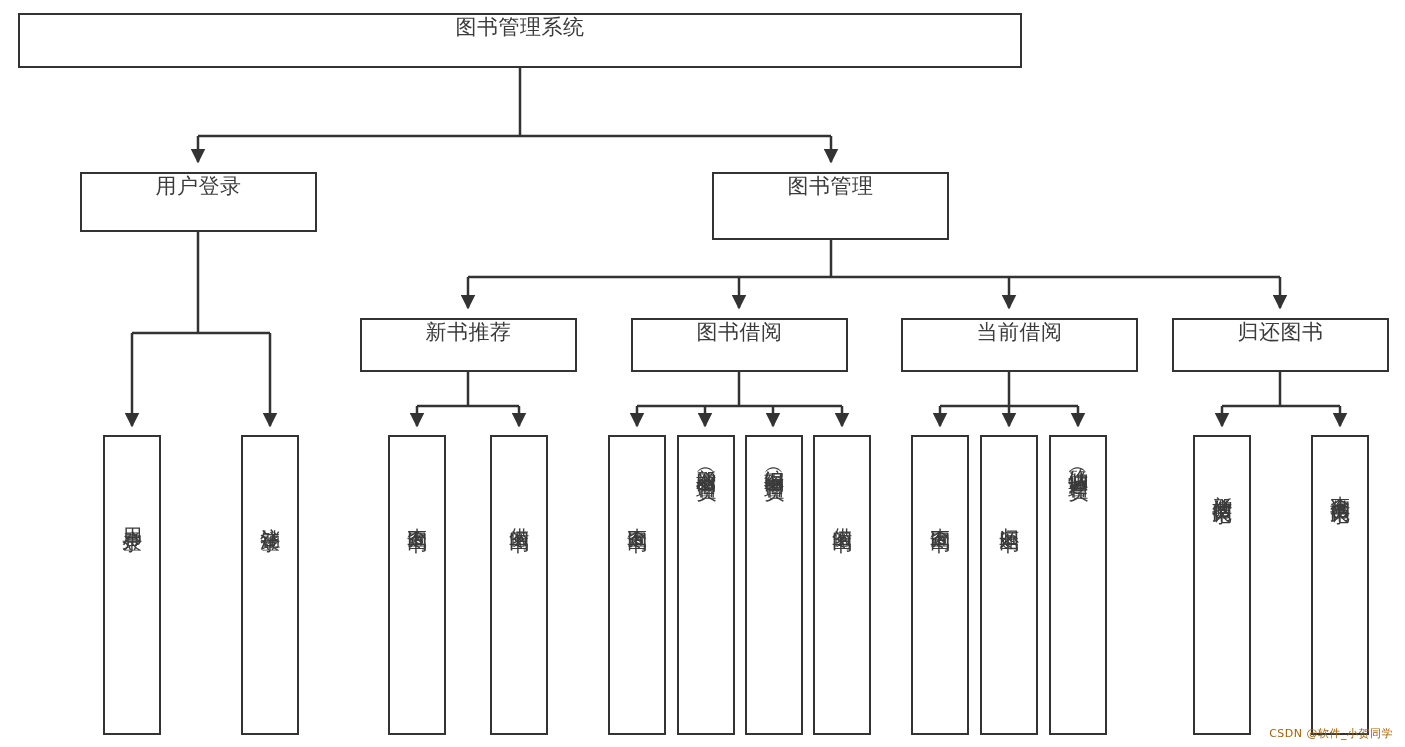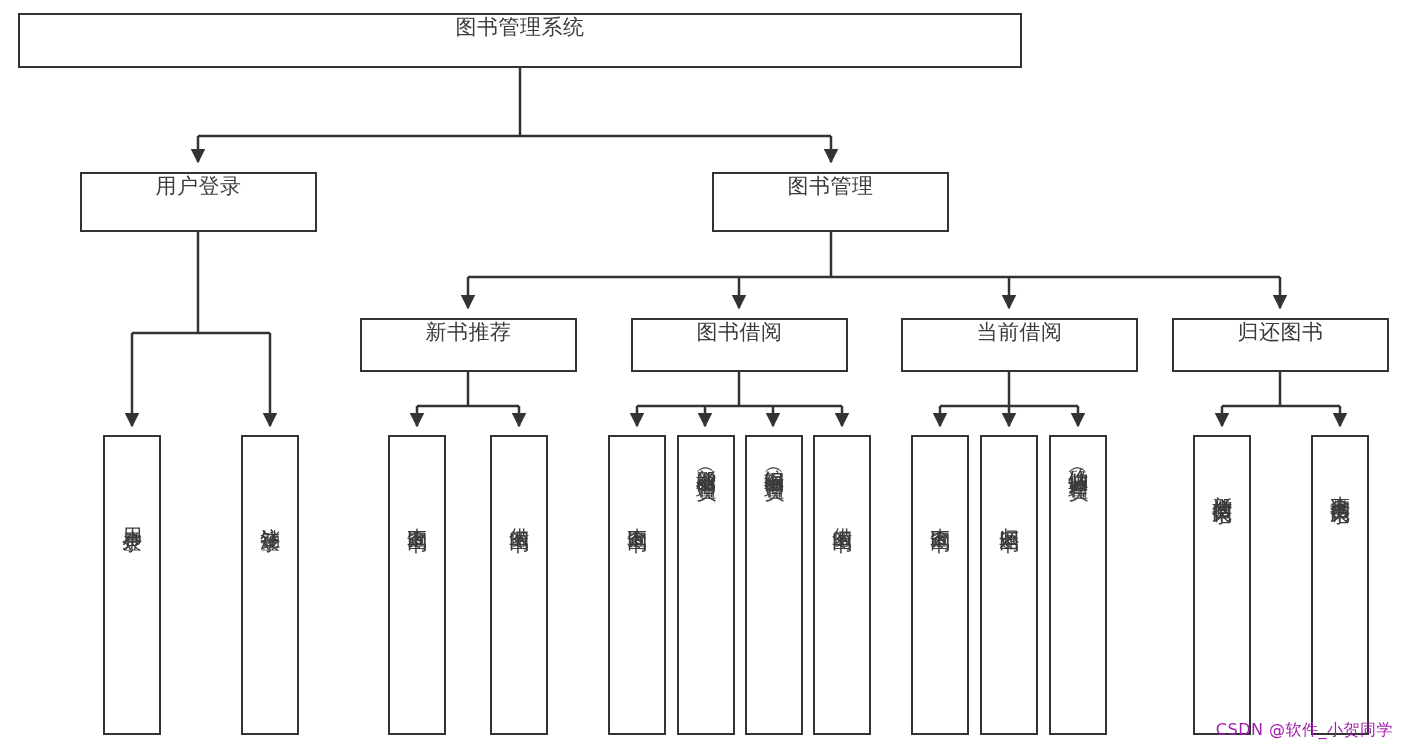--- a/index.html
+++ b/index.html
@@ -53,22 +53,22 @@
     font-size: 20px;
     line-height: 1.08;
     letter-spacing: 2px;
     color: #3b3b3b;
     white-space: nowrap;
   }
   #watermark {
     position: absolute;
     right: 12px;
     bottom: 6px;
-    font-size: 16px;
-    color: #a21caf;
+    font-size: 11px;
+    color: #a16207;
     letter-spacing: 0.5px;
     white-space: nowrap;
   }
 </style>
 </head>
 <body>
 
 <div id="diagram-root">
 
   <svg class="connectors" viewBox="0 0 1405 747" xmlns="http://www.w3.org/2000/svg">
@@ -121,21 +121,21 @@
     </g>
   </svg>
 
   <div class="node horiz" style="left:18px; top:13px; width:1004px; height:55px;">
     <span>图书管理系统</span>
   </div>
 
   <div class="node horiz" style="left:80px; top:172px; width:237px; height:60px;">
     <span>用户登录</span>
   </div>
-  <div class="node horiz" style="left:712px; top:172px; width:237px; height:60px;">
+  <div class="node horiz" style="left:712px; top:172px; width:237px; height:68px;">
     <span>图书管理</span>
   </div>
 
   <div class="node horiz" style="left:360px; top:318px; width:217px; height:54px;">
     <span>新书推荐</span>
   </div>
   <div class="node horiz" style="left:631px; top:318px; width:217px; height:54px;">
     <span>图书借阅</span>
   </div>
   <div class="node horiz" style="left:901px; top:318px; width:237px; height:54px;">

